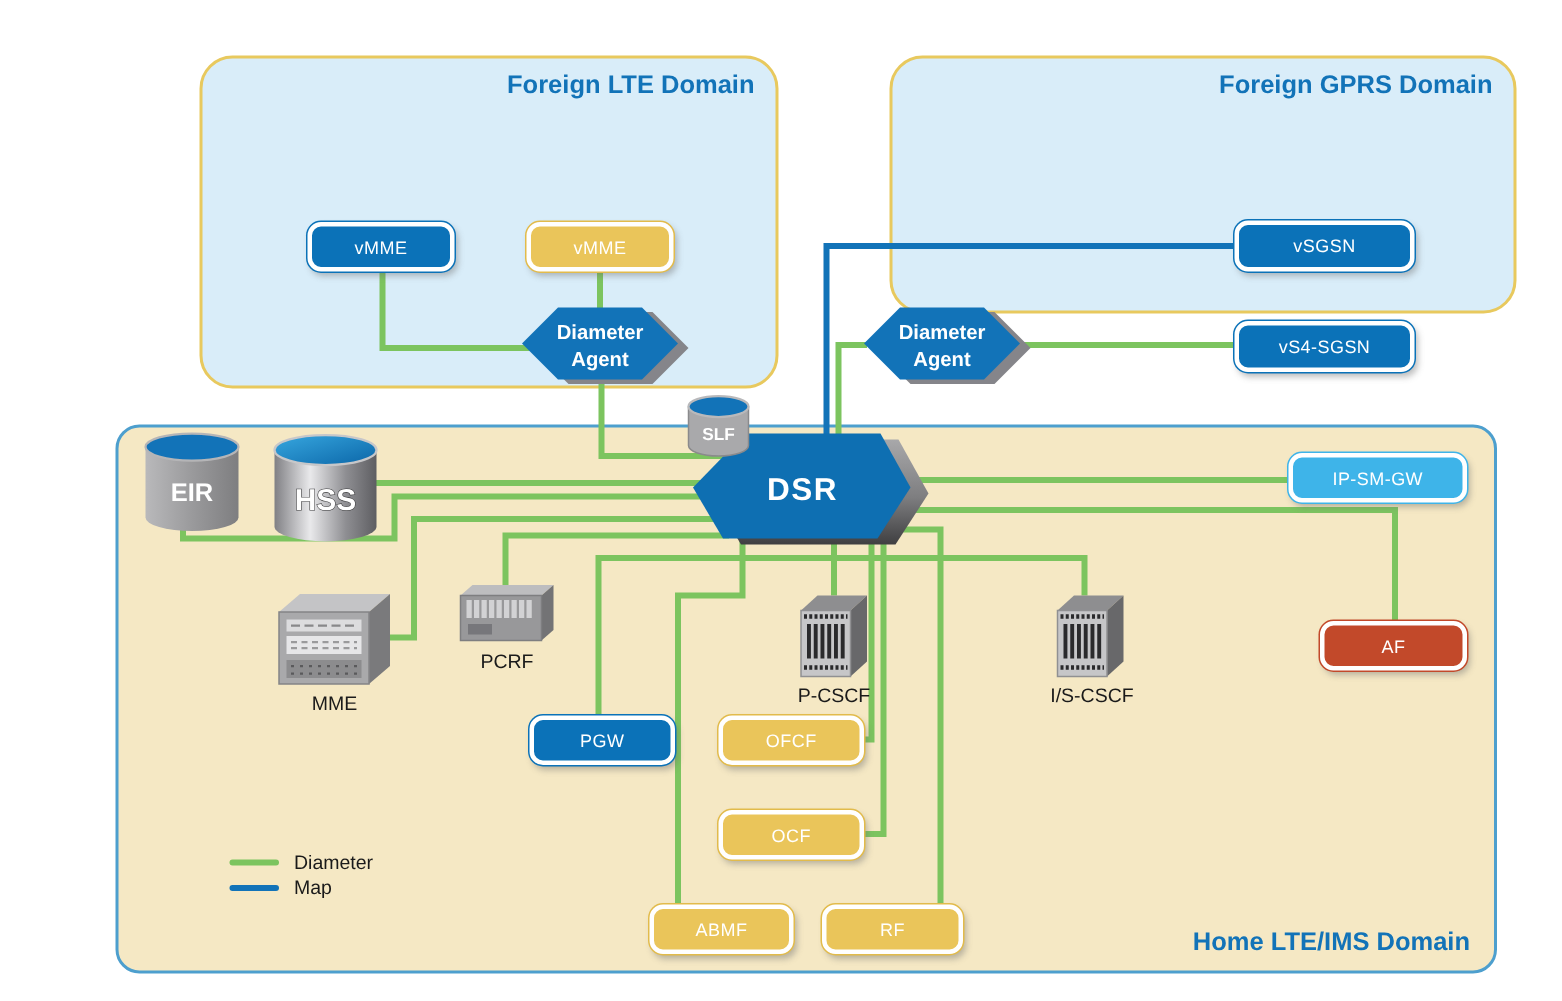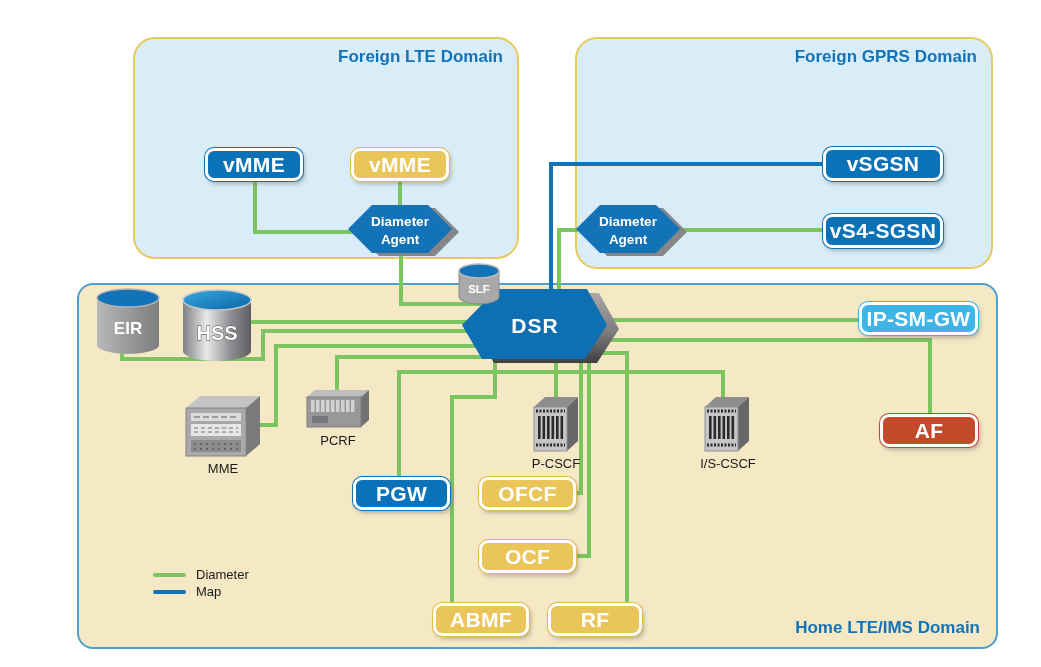--- a/index.html
+++ b/index.html
@@ -4,21 +4,21 @@
 <style>
   html,body{margin:0;padding:0;background:#ffffff;}
   #stage{position:relative;width:1041px;height:667px;background:#ffffff;overflow:hidden;
          font-family:"Liberation Sans",sans-serif;}
   .domain{position:absolute;box-sizing:border-box;z-index:1;}
   .domain.foreign{background:#D9EDF9;border:2px solid #E8C95E;border-radius:22px;}
   .domain.home{background:#F5E8C4;border:2px solid #4D9FCE;border-radius:16px;}
   .domain-title{position:absolute;font-weight:bold;font-size:17px;color:#1273B8;white-space:nowrap;}
   #lines{position:absolute;left:0;top:0;z-index:5;}
   .node{position:absolute;box-sizing:border-box;display:flex;align-items:center;justify-content:center;
-        color:#fff;font-weight:bold;font-size:21px;border:3px solid #fff;border-radius:9px;z-index:10;
+        color:#fff;font-weight:normal;font-size:12px;border:3px solid #fff;border-radius:9px;z-index:10;
         letter-spacing:.3px;text-align:center;}
   .node.blue{background:#0B72B8;box-shadow:0 0 0 1px #0B72B8,2px 3px 4px rgba(110,110,110,.45);}
   .node.yellow{background:#EAC55A;box-shadow:0 0 0 1px #E2BB4B,2px 3px 4px rgba(110,110,110,.45);}
   .node.sky{background:#3EB4E9;box-shadow:0 0 0 1px #3EB4E9,2px 3px 4px rgba(110,110,110,.45);}
   .node.red{background:#C2492A;box-shadow:0 0 0 1px #C2492A,2px 3px 4px rgba(110,110,110,.45);}
   .icon-svg{position:absolute;z-index:10;overflow:visible;}
   .dev-label{position:absolute;z-index:10;color:#1a1a1a;font-size:13px;text-align:center;}
   .hex-label{font-weight:bold;fill:#ffffff;font-family:"Liberation Sans",sans-serif;}
   #legend{position:absolute;left:153px;top:566px;z-index:10;}
   .legend-row{display:flex;align-items:center;height:17px;}
@@ -28,21 +28,21 @@
   .legend-label{font-size:13px;color:#1a1a1a;}
 </style>
 </head>
 <body>
 
 <div id="stage">
 
   <div class="domain foreign" style="left:133px;top:37px;width:386px;height:222px;">
     <span class="domain-title" style="top:8px;right:14px;">Foreign LTE Domain</span>
   </div>
-  <div class="domain foreign" style="left:575px;top:37px;width:418px;height:232px;">
+  <div class="domain foreign" style="left:593px;top:37px;width:418px;height:172px;">
     <span class="domain-title" style="top:8px;right:14px;">Foreign GPRS Domain</span>
   </div>
   <div class="domain home" style="left:77px;top:283px;width:921px;height:366px;">
     <span class="domain-title" style="bottom:9px;right:16px;">Home LTE/IMS Domain</span>
   </div>
 
   <svg id="lines" width="1041" height="667">
     <g stroke="#7CC45F" stroke-width="4" fill="none">
       <polyline points="255,180 255,232 356,232"></polyline>
       <polyline points="400,180 400,207"></polyline>

